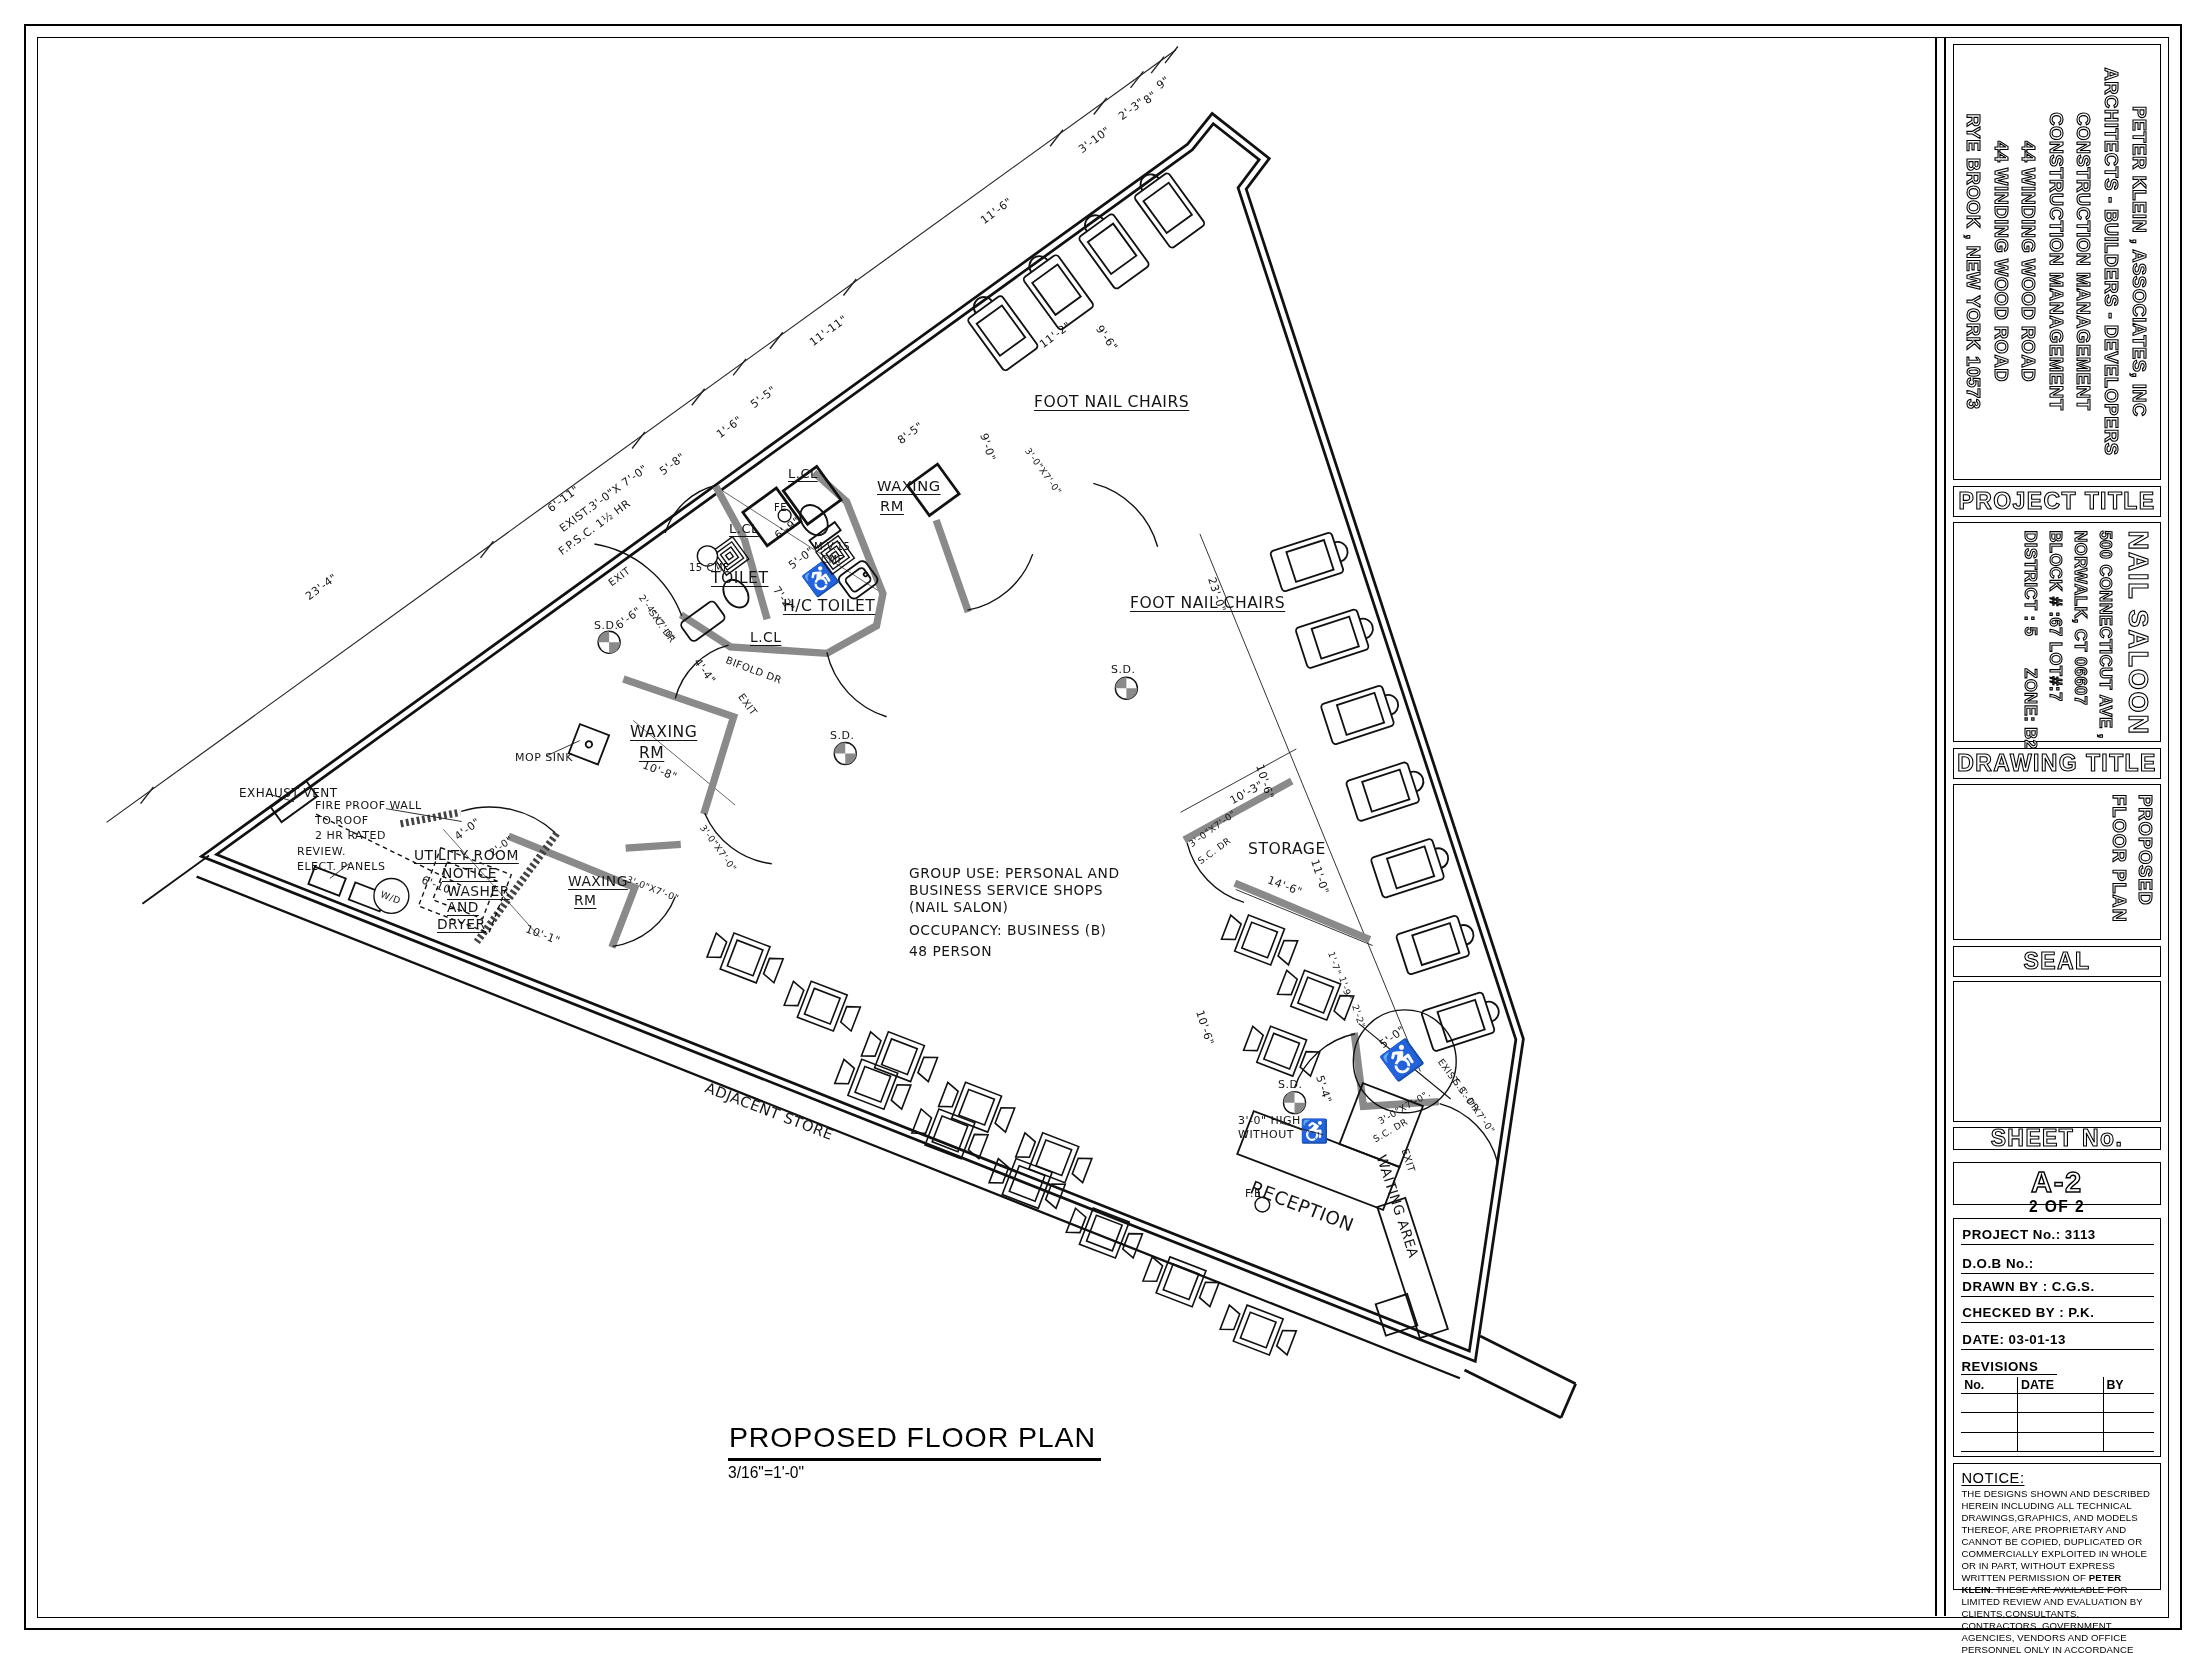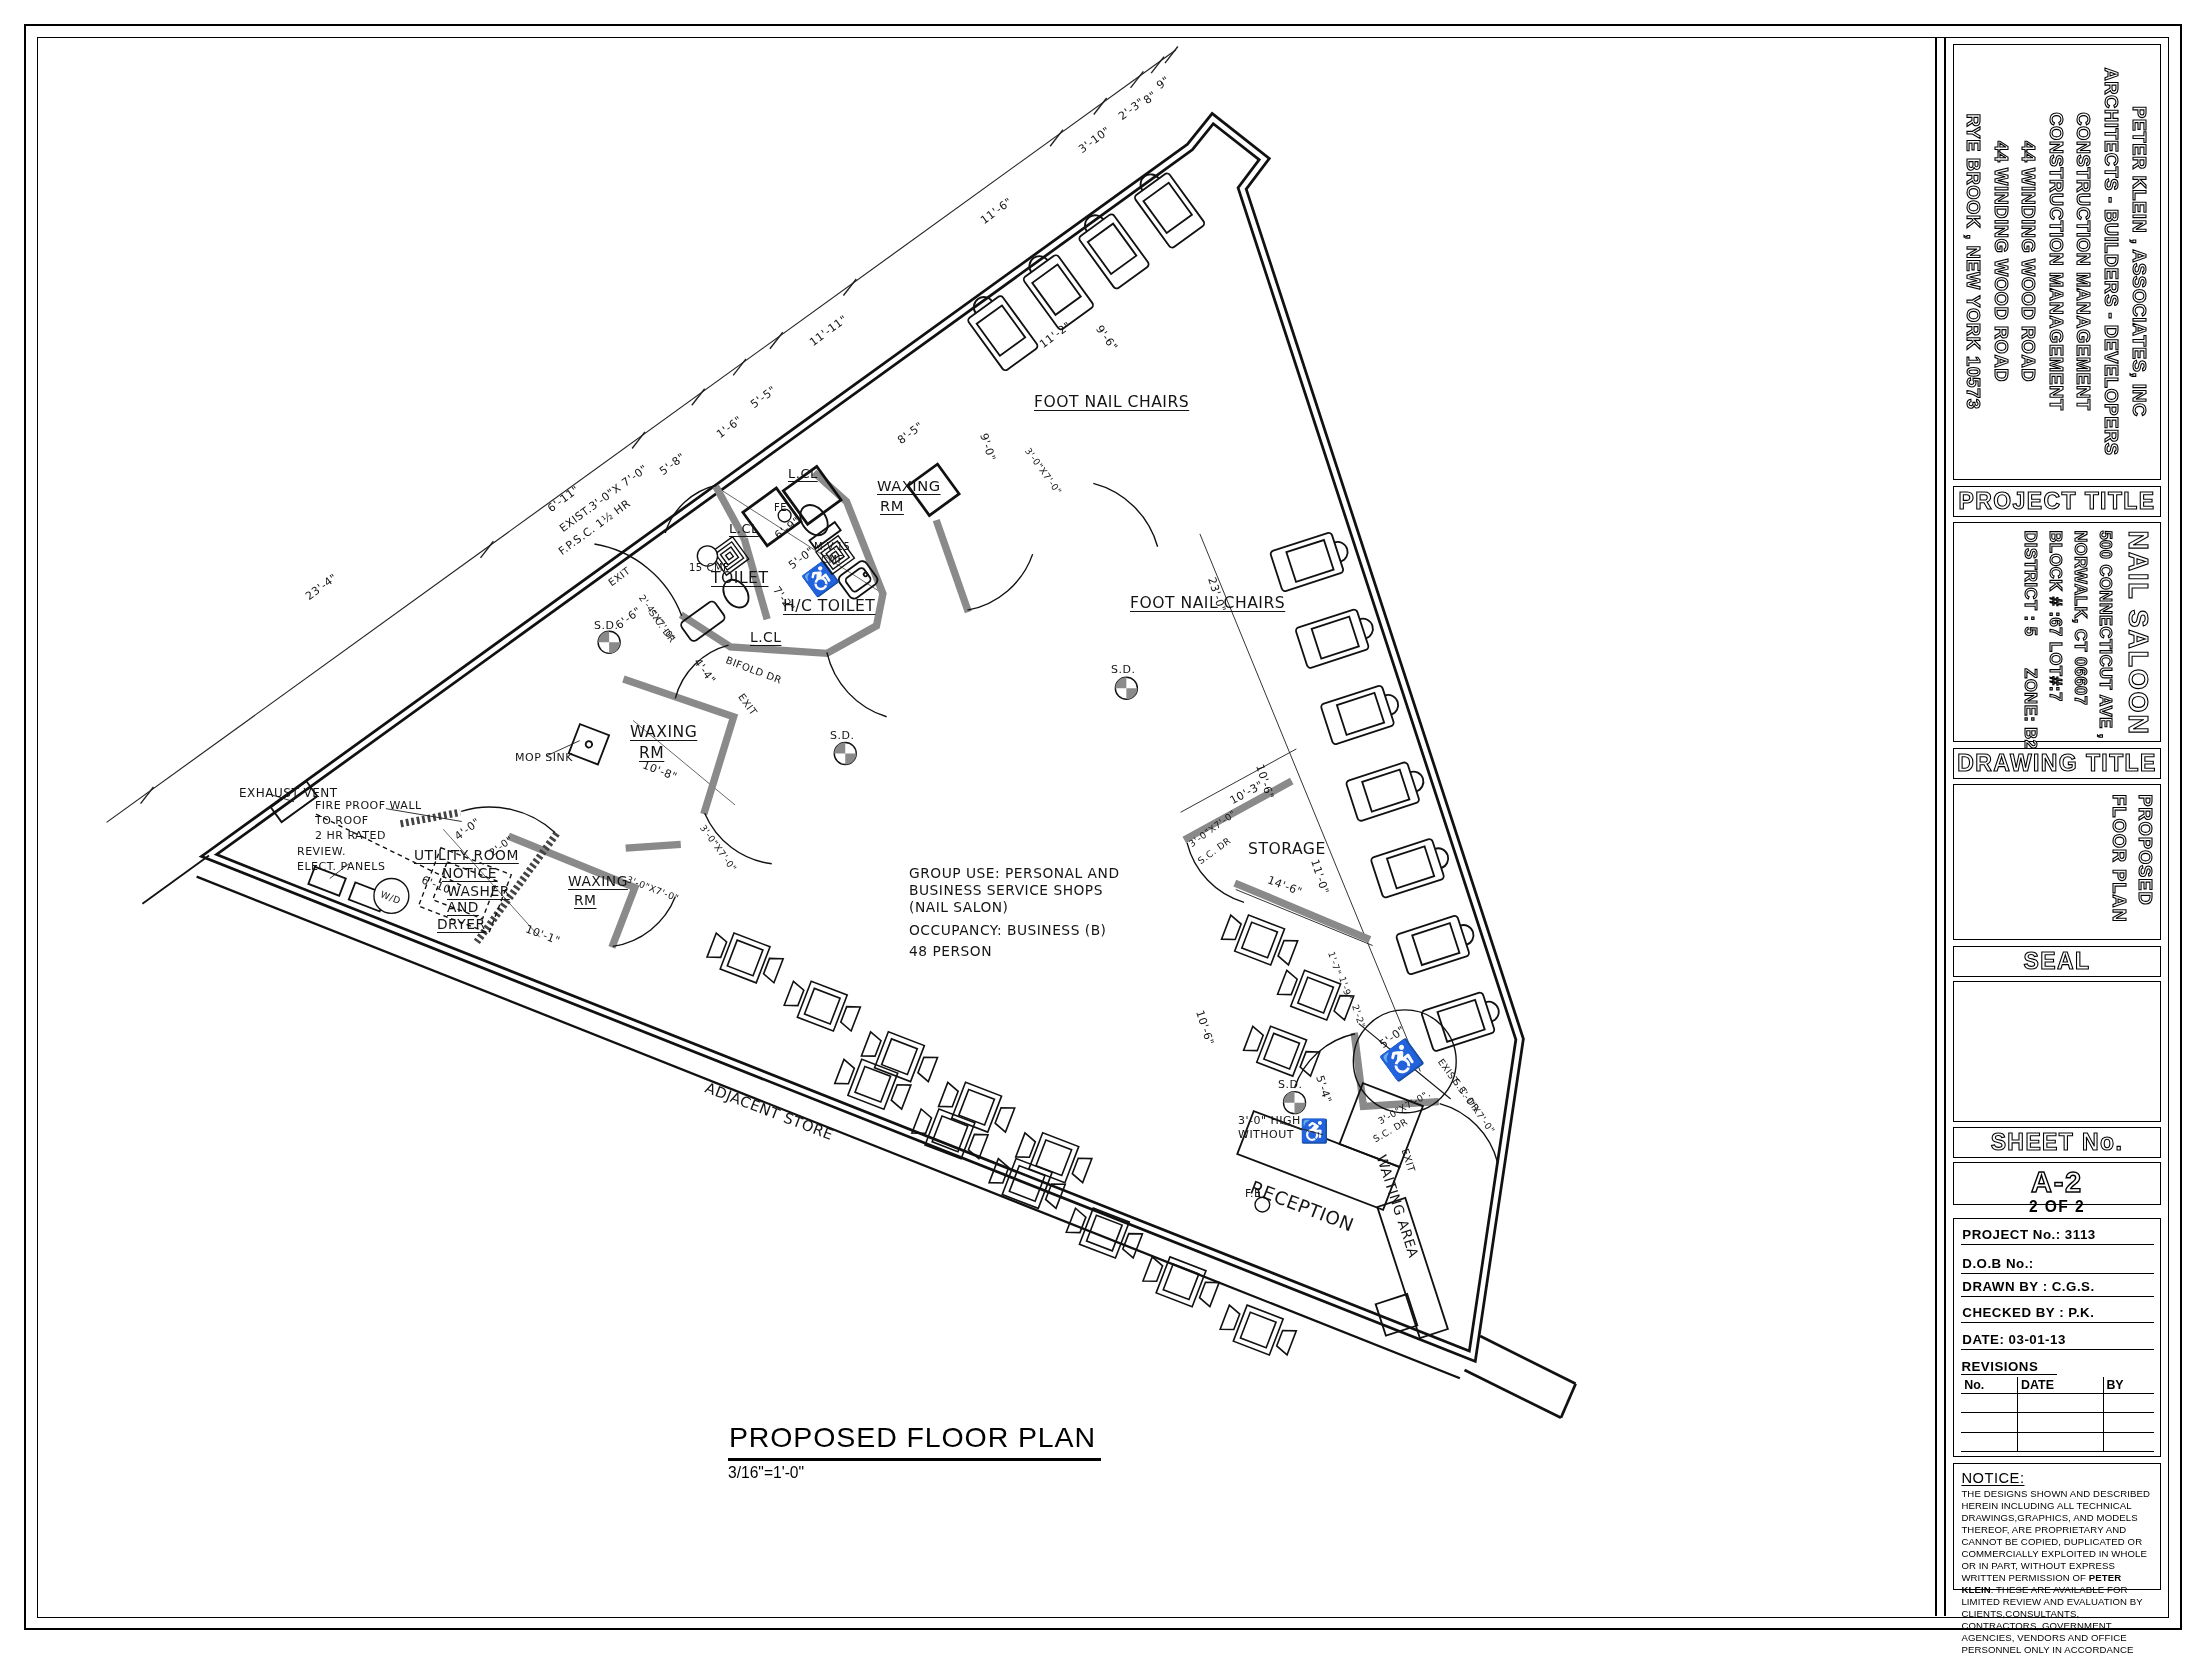--- a/index.html
+++ b/index.html
@@ -425,21 +425,21 @@
       <div class="ol drawline">PROPOSED</div>
       <div class="ol drawline">FLOOR PLAN</div>
     </div>
   </div>
 
   <div class="band" style="top:946px;height:31px;">
     <span class="ol">SEAL</span>
   </div>
   <div class="tbox" style="top:981px;height:141px;"></div>
 
-  <div class="band" style="top:1127px;height:31px;">
+  <div class="band" style="top:1127px;height:23px;">
     <span class="ol">SHEET No.</span>
   </div>
   <div class="tbox" style="top:1162px;height:43px;padding-top:2.8px;">
     <div class="ol sheetnum">A-2</div>
     <div class="sheetof">2 OF 2</div>
   </div>
 
   <div class="tbox infobox" style="top:1218px;height:239px;">
     <div class="inforow" style="margin-bottom:10px;">PROJECT No.: 3113</div>
     <div class="inforow" style="margin-bottom:4.6px;">D.O.B  No.:</div>

